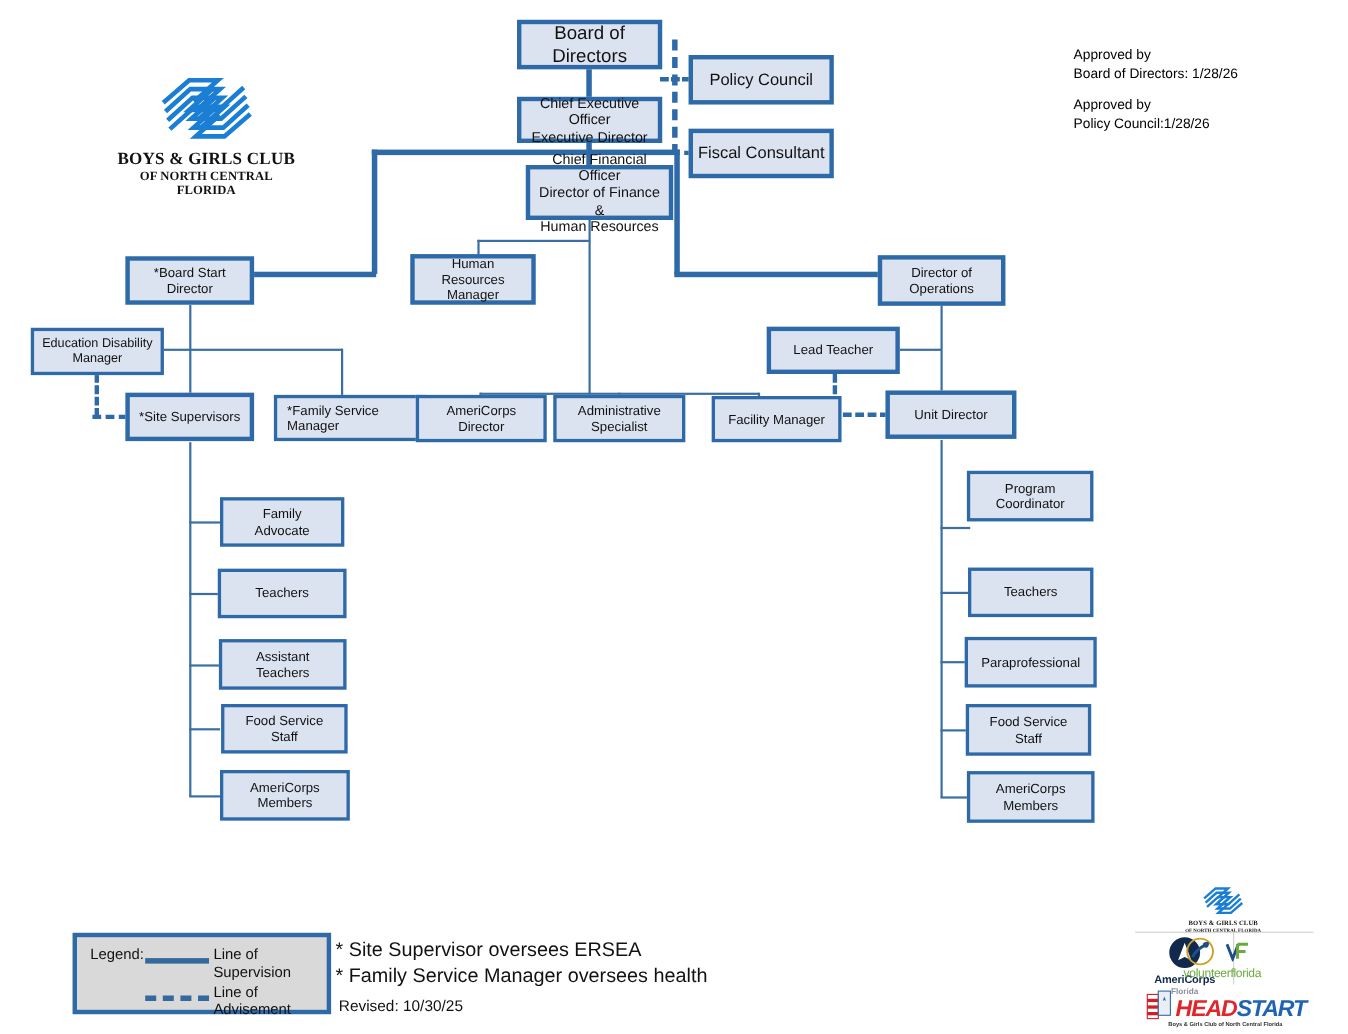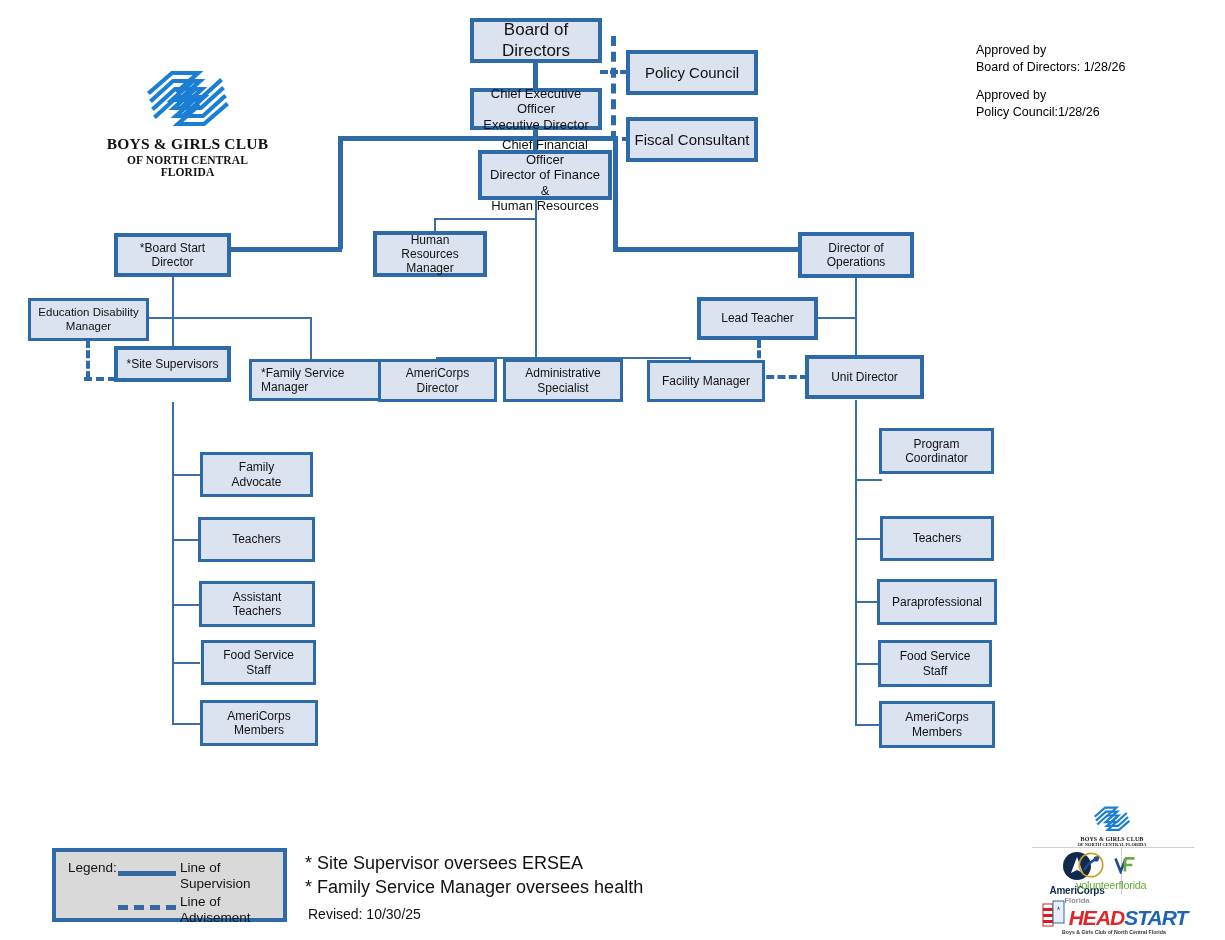--- a/index.html
+++ b/index.html
@@ -196,21 +196,21 @@
 
   <div class="node thin fs-11" style="left:28px;top:298px;width:121px;height:43px;">
     <span>Education Disability
 Manager</span>
   </div>
 
   <div class="node fs-12" style="left:697px;top:297px;width:121px;height:43px;">
     <span>Lead Teacher</span>
   </div>
 
-  <div class="node fs-12" style="left:114px;top:346px;width:117px;height:36px;">
+  <div class="node fs-12" style="left:114px;top:357px;width:117px;height:44px;">
     <span>*Site Supervisors</span>
   </div>
 
   <div class="node thin fs-12" style="left:249px;top:359px;width:138px;height:42px;justify-content:flex-start;">
     <span style="text-align:left;padding-left:9px;">*Family Service
 Manager</span>
   </div>
 
   <div class="node thin fs-12" style="left:378px;top:359px;width:119px;height:43px;">
     <span>AmeriCorps
@@ -292,21 +292,21 @@
         <path d="M84 35 L62 54 L36 54 L56 36"></path>
         <path d="M82 27 L61 46 L34 46 L54 28"></path>
         <path d="M80 19 L59 38 L32 38 L52 20"></path>
         <path d="M78 11 L57 30 L30 30 L50 12"></path>
       </g>
     </svg>
     <div class="bgc-t1" style="font-size:15.5px;margin-top:3px;">BOYS &amp; GIRLS CLUB</div>
     <div class="bgc-t2" style="font-size:11.5px;margin-top:1px;">OF NORTH CENTRAL FLORIDA</div>
   </div>
 
-  <div id="legend" style="left:52px;top:848px;width:235px;height:74px;">
+  <div id="legend" style="left:66px;top:848px;width:235px;height:74px;">
     <div class="row" style="left:12px;top:8px;">Legend:</div>
     <div class="legend-solid" style="left:62px;top:19px;width:58px;"></div>
     <div class="row" style="left:124px;top:8px;white-space:pre-line;">Line of
 Supervision</div>
     <div class="legend-dashed" style="left:62px;top:53px;width:58px;"></div>
     <div class="row" style="left:124px;top:42px;white-space:pre-line;">Line of
 Advisement</div>
   </div>
 
   <div id="footnotes" style="left:305px;top:851px;">

